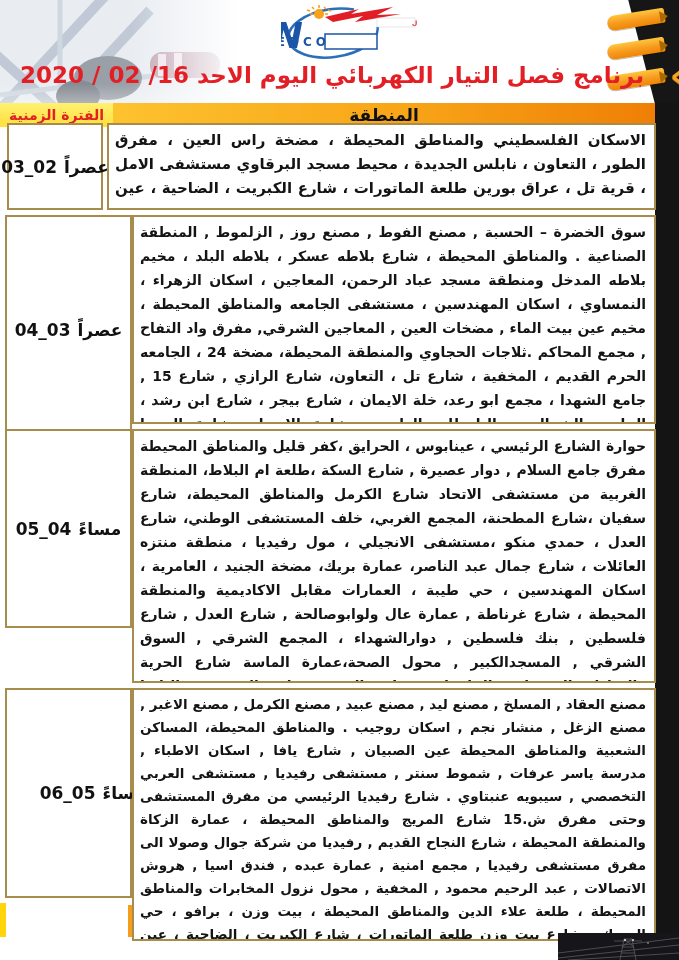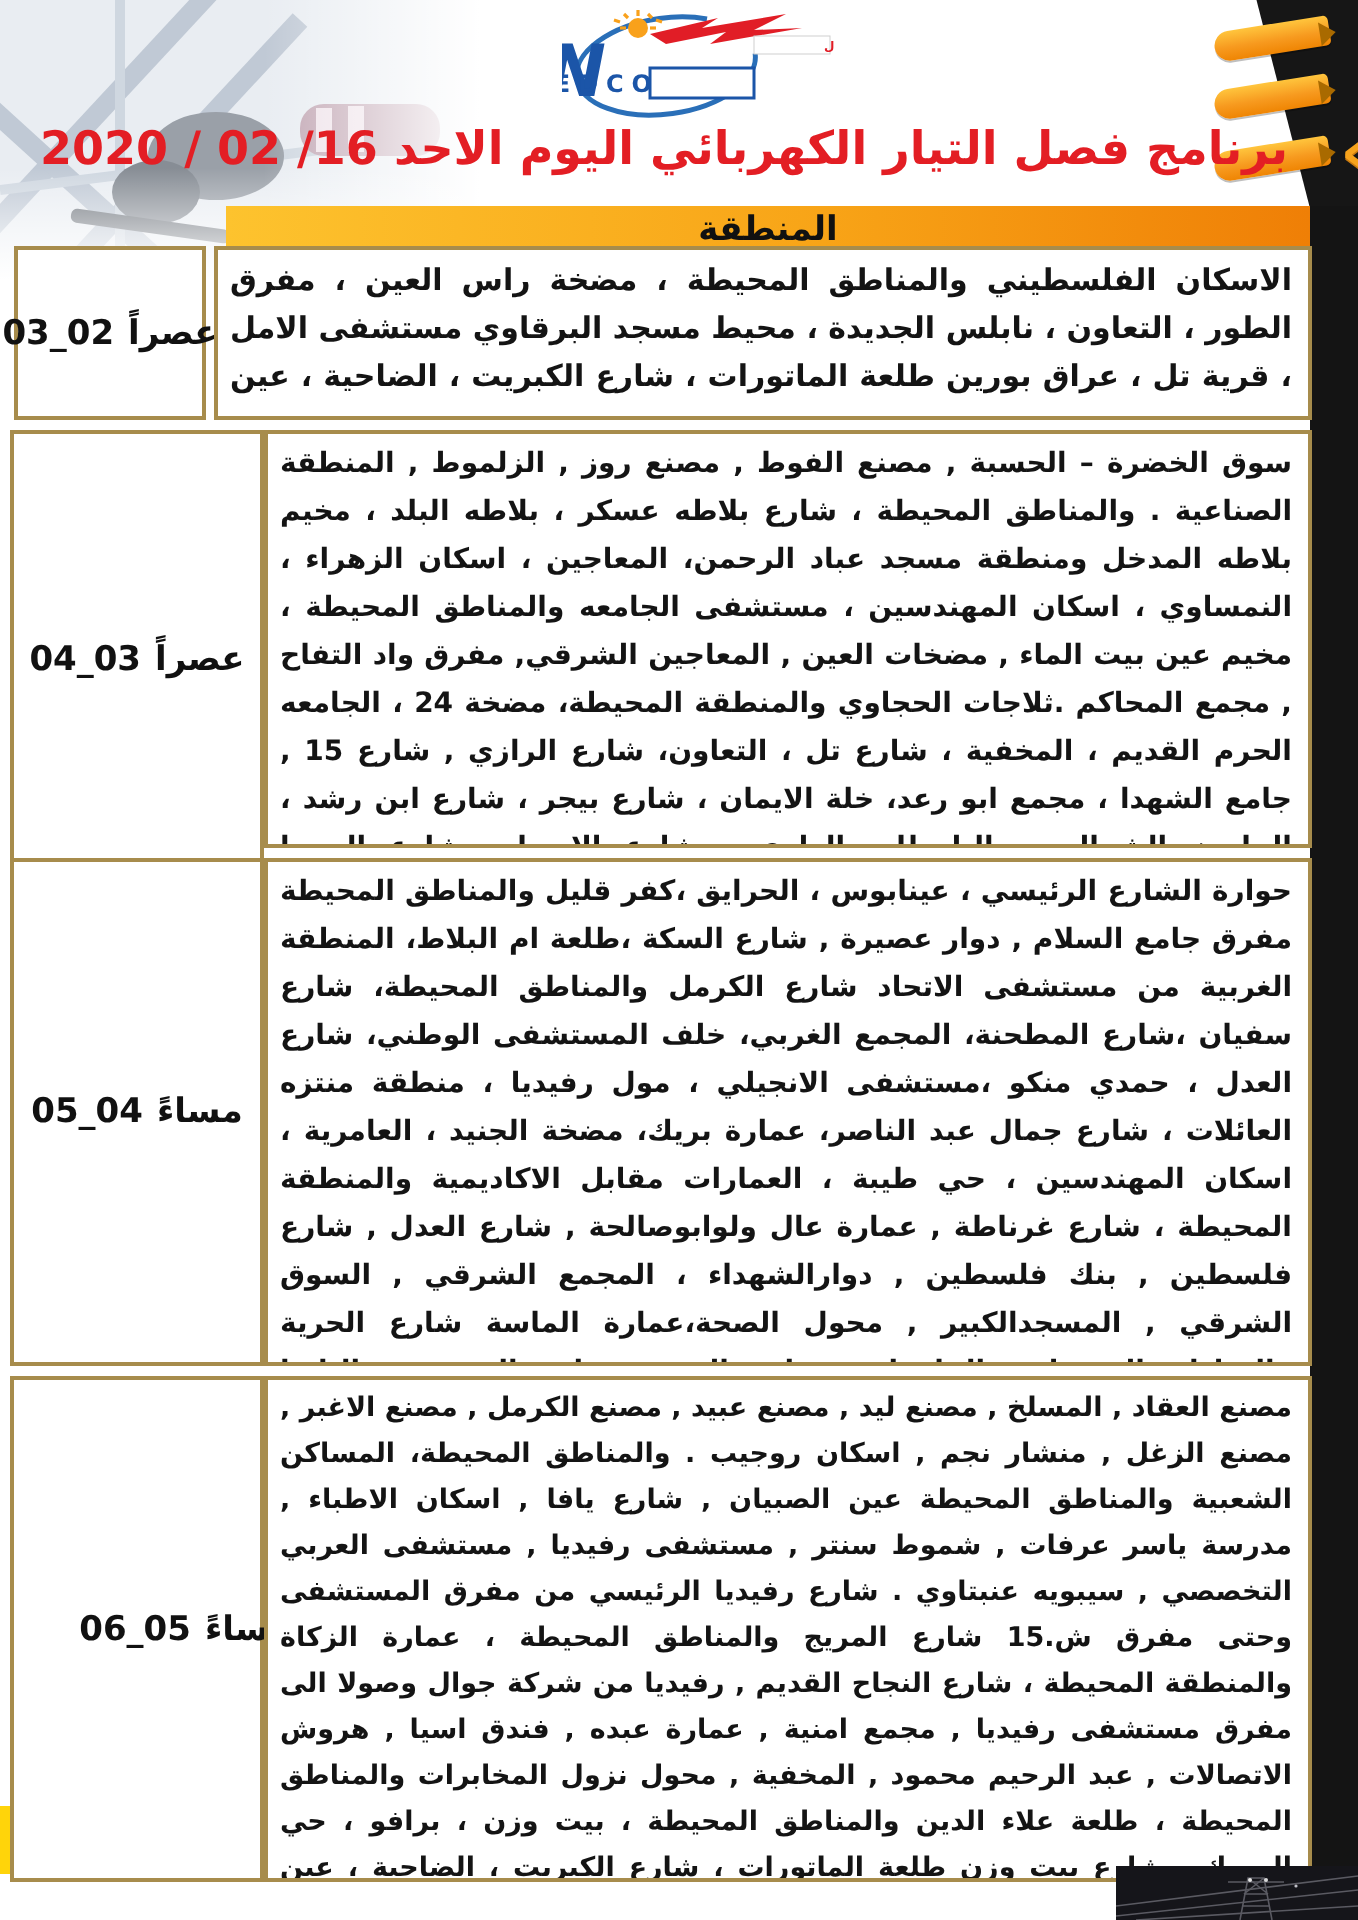--- a/index.html
+++ b/index.html
@@ -38,23 +38,23 @@
   
   .cell{position:absolute;background:#fff;border:2px solid #a78c4c;box-sizing:border-box;z-index:4;}
   .tcell{display:flex;align-items:center;justify-content:center;direction:ltr;gap:7px;
         font-weight:bold;color:#111;font-size:17px;}
   .acell{padding:3px 8px 3px 6px;direction:rtl;text-align:justify;color:#141414;
         font-weight:bold;overflow:hidden;}
   .t1{left:7px;top:123px;width:96px;height:87px;}
   .a1{left:107px;top:123px;width:549px;height:87px;font-size:15px;line-height:24px;}
   .t2{left:5px;top:215px;width:127px;height:229px;}
   .a2{left:132px;top:215px;width:524px;height:209px;font-size:14px;line-height:24px;}
-  .t3{left:5px;top:429px;width:127px;height:254px;text-align:right;}
+  .t3{left:5px;top:429px;width:127px;height:199px;text-align:right;}
   .a3{left:132px;top:429px;width:524px;height:254px;font-size:14px;line-height:24px;}
-  .t4{left:5px;top:688px;width:127px;height:253px;padding-left:48px;}
+  .t4{left:5px;top:688px;width:127px;height:210px;padding-left:48px;}
   .a4{left:132px;top:688px;width:524px;height:253px;font-size:13.5px;line-height:23px;}
   
   .sliver-left{position:absolute;left:0;top:903px;width:6px;height:34px;background:#ffd40a;z-index:2;}
   .sliver-mid{position:absolute;left:128px;top:905px;width:6px;height:32px;background:#f59d1d;z-index:2;}
   .pylon{position:absolute;left:558px;top:933px;width:121px;height:27px;z-index:5;}
 </style>
 </head>
 <body>
 
 <div class="page">
@@ -121,20 +121,21 @@
   </svg>
 
   <div class="title-row">
     <span class="chev chev-l">»</span>
     <h1 class="doc-title" dir="rtl">برنامج فصل التيار الكهربائي اليوم الاحد 16/ 02 / 2020</h1>
     <span class="chev chev-r">«</span>
   </div>
 
   <div class="bar">
     <div class="bar-area">المنطقة</div>
+    <div class="bar-time">الفترة الزمنية</div>
   </div>
 
   <div class="cell tcell t1">
     <bdo dir="ltr">03_02</bdo>
     <span>عصراً</span>
   </div>
   <div class="cell acell a1" dir="rtl">الاسكان الفلسطيني والمناطق المحيطة ، مضخة راس العين ، مفرق الطور ، التعاون ، نابلس الجديدة ، محيط مسجد البرقاوي مستشفى الامل ، قرية تل ، عراق بورين طلعة الماتورات ، شارع الكبريت ، الضاحية ، عين سيرين</div>
 
   <div class="cell tcell t2">
     <bdo dir="ltr">04_03</bdo>

